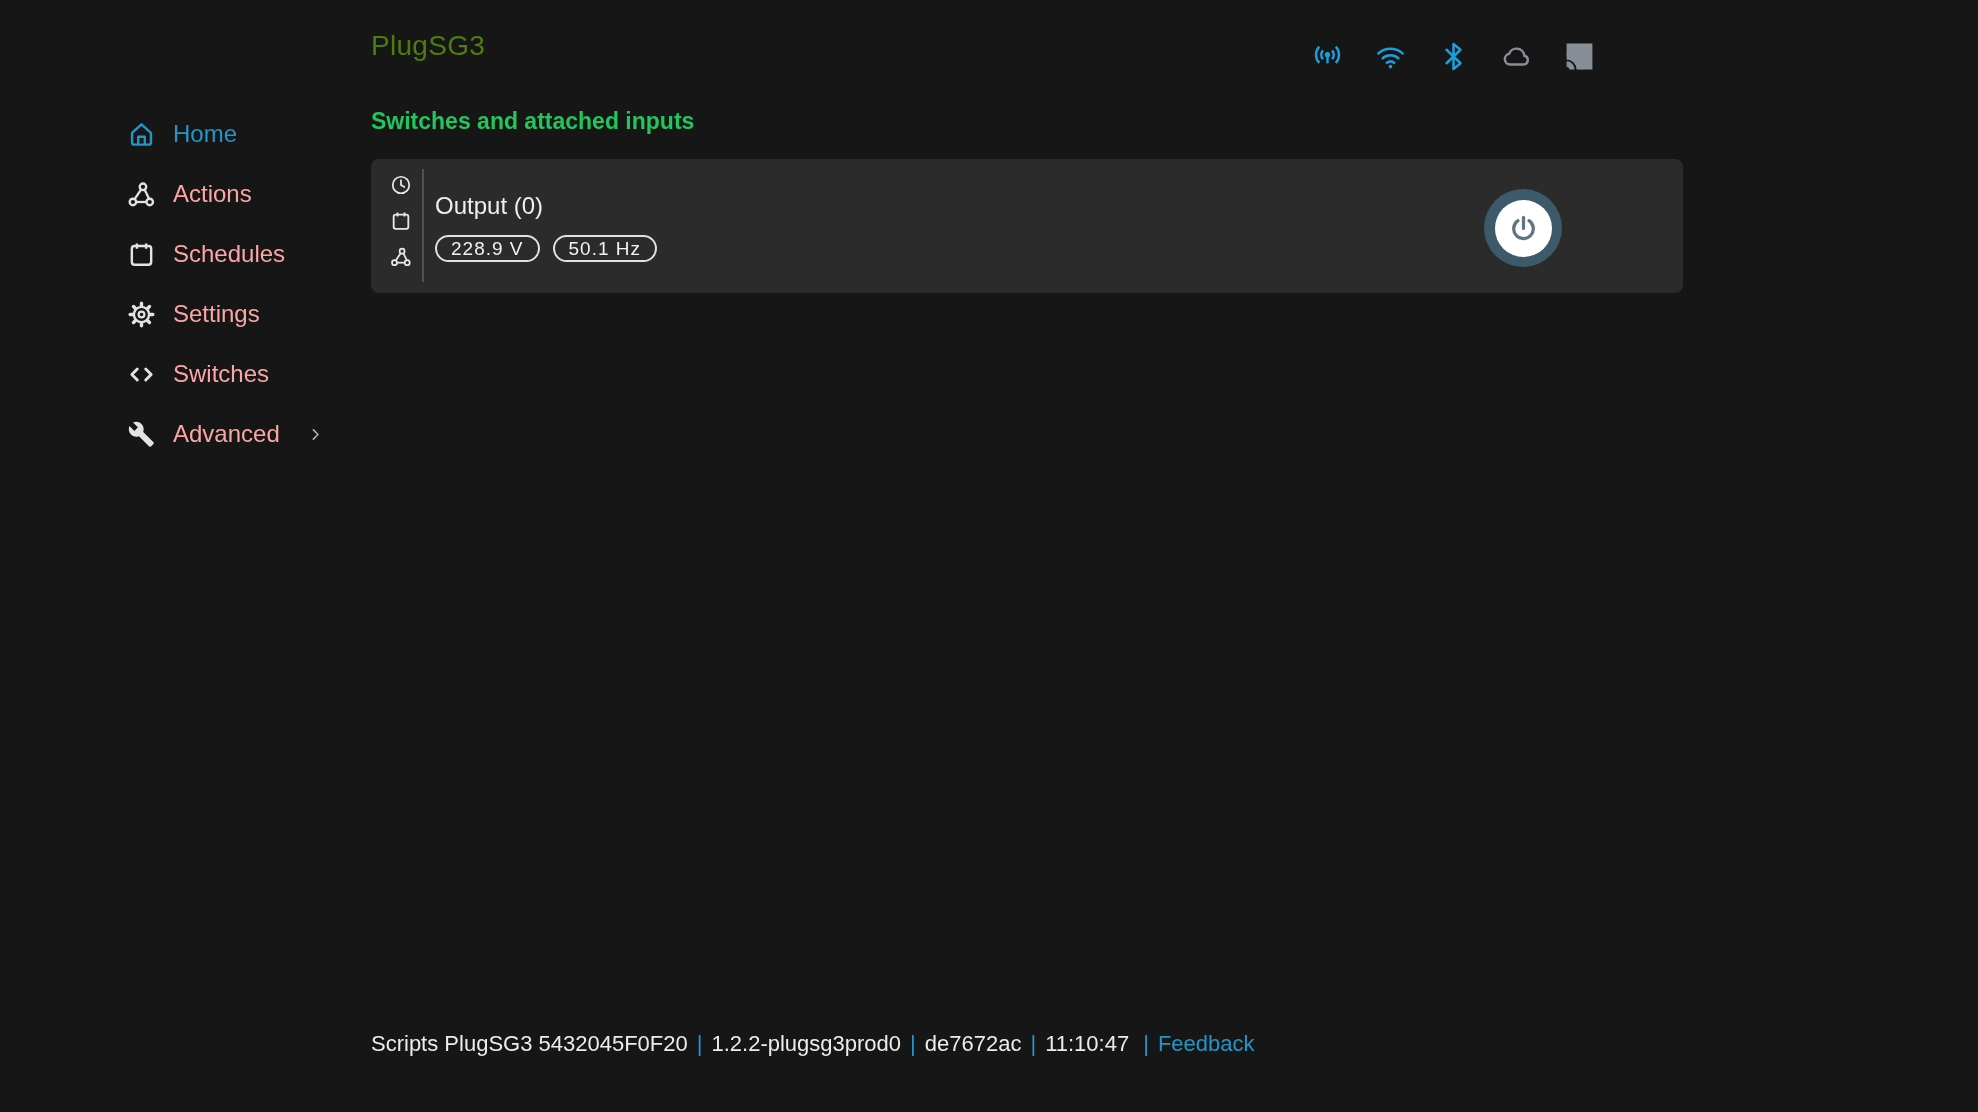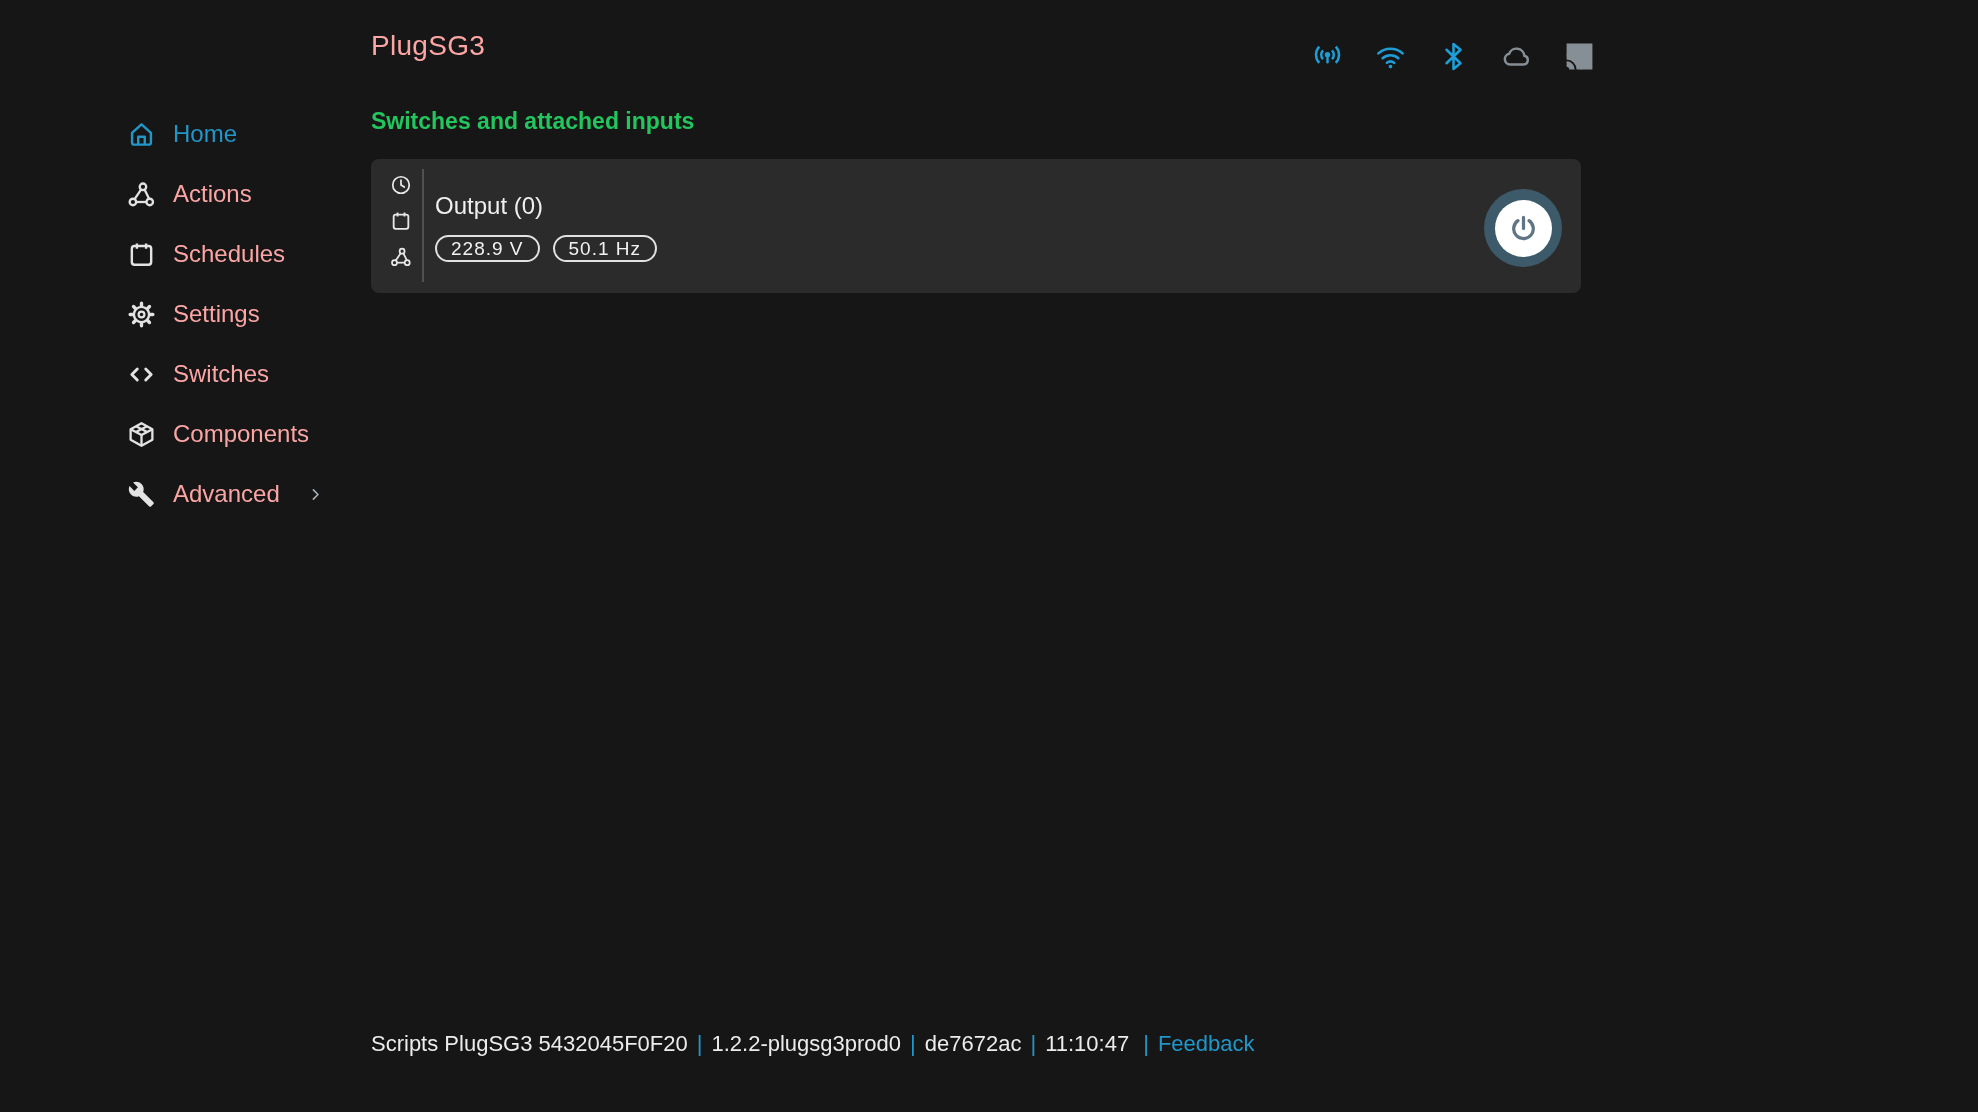--- a/index.html
+++ b/index.html
@@ -6,21 +6,21 @@
   html,body { background:#0e0e0e; }
   body { font-family:"Liberation Sans", sans-serif; }
   .app {
     position:relative; width:1978px; height:1112px;
     background:#161616; color:#e6e6e6; overflow:hidden;
   }
 
   
   .page-title {
     position:absolute; left:371px; top:30px;
-    font-size:28px; font-weight:400; color:#fca5a5; letter-spacing:.3px;
+    font-size:28px; font-weight:400; color:#4d7c0f; letter-spacing:.3px;
   }
   .status-icons {
     position:absolute; left:1312px; top:41px;
     display:flex; align-items:center; gap:32px;
   }
   .status-icons .sicon { width:31px; height:31px; display:block; }
   .sicon.on  { color:#1d9ed6; }
   .sicon.off { color:#878f96; }
 
   
@@ -34,21 +34,21 @@
   .nav-item.active, .nav-item.active .nicon { color:#2196c9; }
   .nav-item .chev { width:17px; height:17px; margin-left:10px; color:#a7b0b8; }
 
   
   .section-title {
     position:absolute; left:371px; top:108px;
     font-size:23px; font-weight:700; color:#22c55e;
   }
   .switch-card {
     position:absolute; left:371px; top:159px;
-    width:1210px; height:134px;
+    width:1312px; height:134px;
     background:#2b2b2b; border-radius:8px; cursor:pointer;
   }
   .card-icon-col {
     position:absolute; left:19px; top:15px;
     display:flex; flex-direction:column; gap:14px; align-items:center;
   }
   .card-icon-col .cicon { width:22px; height:22px; color:#e8e8e8; }
   .card-divider {
     position:absolute; left:51px; top:10px; bottom:11px;
     width:2px; background:#515151;
@@ -208,26 +208,20 @@
       <svg class="nicon" viewBox="0 0 24 24">
           <use href="#i-gear"></use>
         </svg>
       <span class="nlabel">Settings</span>
     </div>
     <div class="nav-item">
       <svg class="nicon" viewBox="0 0 24 24">
           <use href="#i-code"></use>
         </svg>
       <span class="nlabel">Switches</span>
-    </div>
-    <div class="nav-item">
-      <svg class="nicon" viewBox="0 0 24 24">
-          <use href="#i-cube"></use>
-        </svg>
-      <span class="nlabel">Components</span>
     </div>
     <div class="nav-item">
       <svg class="nicon" viewBox="0 0 24 24">
           <use href="#i-wrench"></use>
         </svg>
       <span class="nlabel">Advanced</span>
       <svg class="chev" viewBox="0 0 24 24">
           <use href="#i-chevron-right"></use>
         </svg>
     </div>

